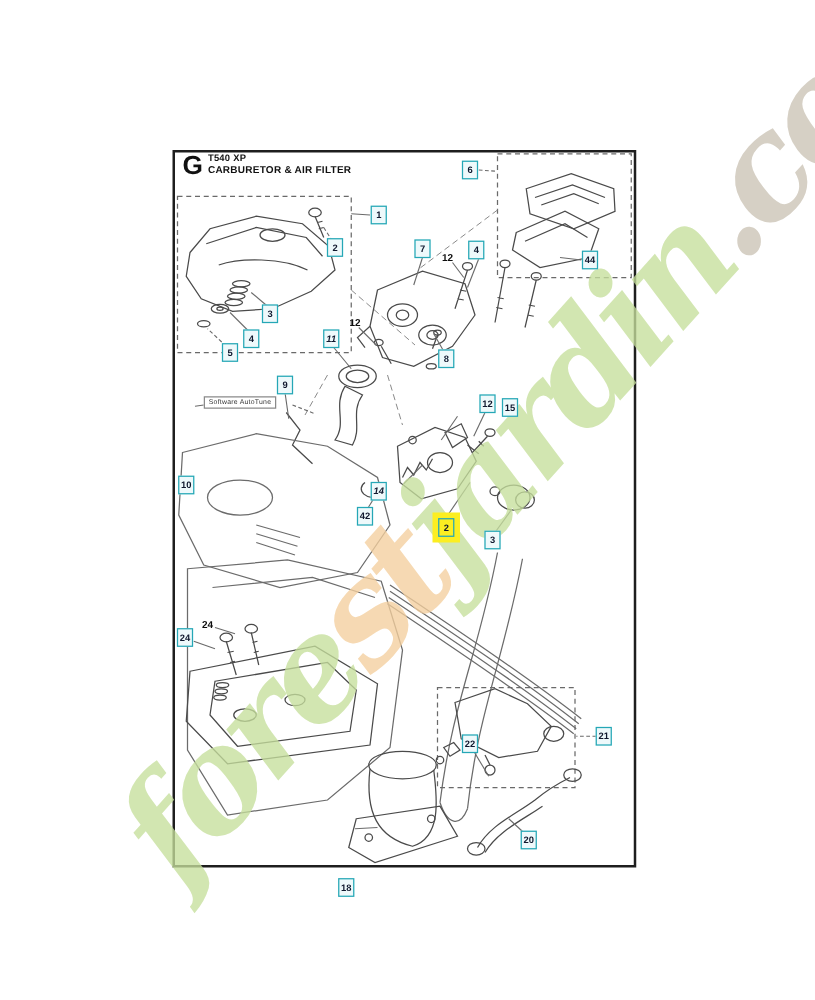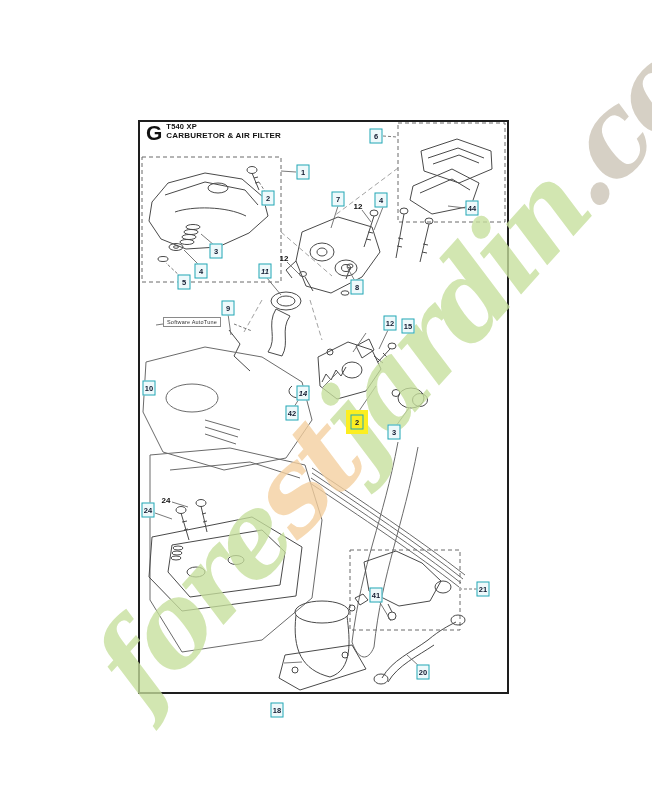--- a/index.html
+++ b/index.html
@@ -232,19 +232,19 @@
       <div class="callout box" style="left: 228px; top: 308px;">9</div>
       <div class="callout box" style="left: 149px; top: 346px; margin-top: 42px;">10</div>
       <div class="callout box" style="left: 368px; top: 326px; margin-left: 40px;">15</div>
       <div class="callout box" style="left: 390px; top: 323px;">12</div>
       <div class="callout box" style="left: 303px; top: 393px; font-style: italic;">14</div>
       <div class="callout box" style="left: 292px; top: 413px;">42</div>
       <div class="callout highlight" style="left: 357px; top: 422px;">2</div>
       <div class="callout box" style="left: 394px; top: 432px;">3</div>
       <div class="callout box" style="left: 148px; top: 510px;">24</div>
       <div class="callout text" style="left: 166px; top: 500px;">24</div>
-      <div class="callout box" style="left: 376px; top: 595px;">41</div>
+      <div class="callout box" style="left: 376px; top: 595px;">22</div>
       <div class="callout box" style="left: 483px; top: 589px; text-align: center;">21</div>
       <div class="callout box" style="left: 277px; top: 662px; margin-top: 48px;">18</div>
       <div class="callout box" style="left: 423px; top: 672px;">20</div>
     </div>
 
 </div>
 
 </body></html>

